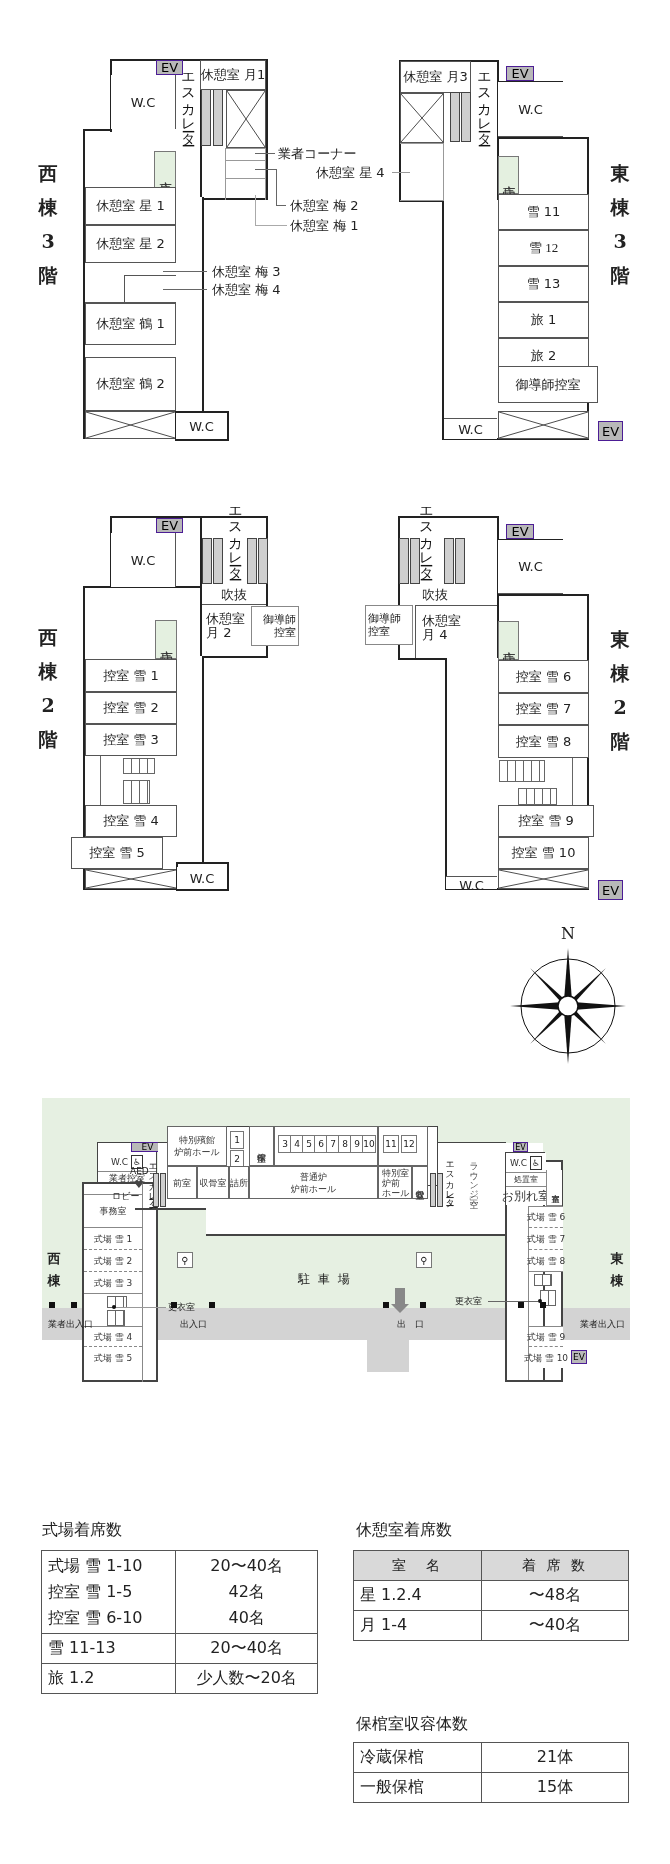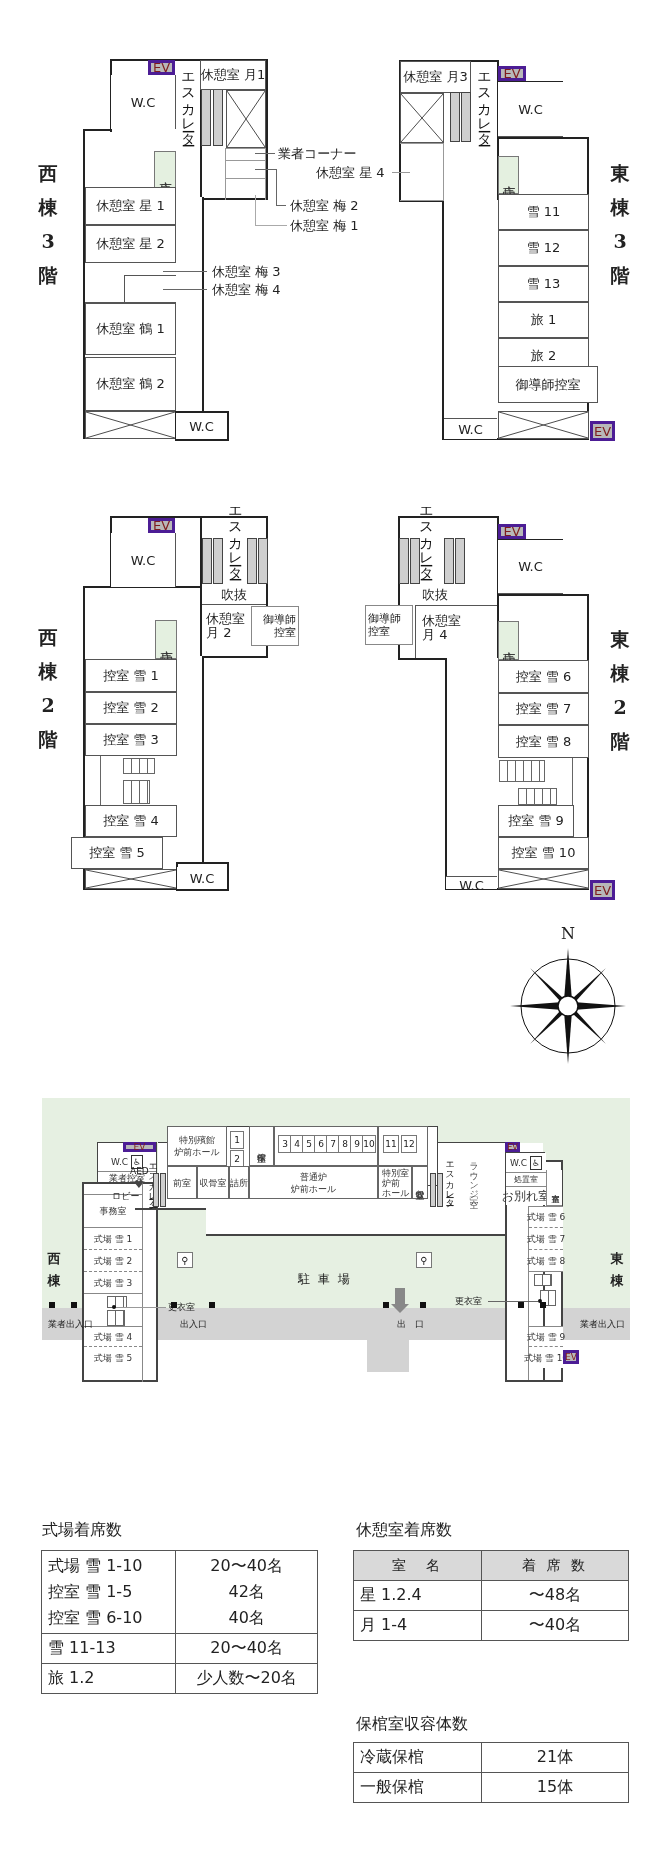--- a/index.html
+++ b/index.html
@@ -1,21 +1,21 @@
 <!DOCTYPE html>
 <html><head>
 <meta charset="utf-8">
 <style>
   * { box-sizing: border-box; margin: 0; padding: 0; }
   body { width: 670px; height: 1864px; background: #fff; font-family: "DejaVu Sans", "Liberation Sans", sans-serif; color: #222; position: relative; overflow: hidden; }
   .abs { position: absolute; }
   .wall { position: absolute; border: 2px solid #222; background: #fff; }
   .room { position: absolute; border: 1px solid #555; background: #fff; display: flex; align-items: center; justify-content: center; font-size: 13px; color: #222; white-space: nowrap; }
   .thin { border-color: #888; }
-  .ev { position: absolute; background: #b8b8b8; border: 3px solid #4c1d95; font-size: 13px; display: flex; align-items: center; justify-content: center; color: #7f1d1d; }
+  .ev { position: absolute; background: #b8b8b8; border: 1px solid #4c1d95; font-size: 13px; display: flex; align-items: center; justify-content: center; color: #000000; margin-left: 8px; }
   .shop { position: absolute; background: #e4f0e0; border: 1px solid #777; font-size: 13px; writing-mode: vertical-rl; display: flex; align-items: center; justify-content: center; color: #333; }
   .esc-bar { position: absolute; background: #cfcfcf; border: 1px solid #444; width: 10px; }
   .vtext { position: absolute; writing-mode: vertical-rl; font-size: 14px; color: #111; letter-spacing: -1px; }
   .floor-label { position: absolute; font-family: "DejaVu Serif", "Liberation Serif", serif; font-weight: bold; font-size: 19px; width: 24px; text-align: center; line-height: 34px; color: #222; }
   .callout { position: absolute; font-size: 13px; white-space: nowrap; color: #222; }
   .line { position: absolute; background: #666; }
   .xbox { position: absolute; border: 1px solid #555; background: #fff; overflow: hidden; }
   .xbox svg { width: 100%; height: 100%; display: block; }
   .stairs { position: absolute; border: 1px solid #666; background: repeating-linear-gradient(90deg, #fff 0 7px, #666 7px 8px); }
   
@@ -58,21 +58,21 @@
     </div>
   <div class="abs" style="left:225px;top:148px;width:41px;height:12px;border:1px solid #999;border-bottom:none;"></div>
   <div class="abs" style="left:225px;top:160px;width:41px;height:18px;border:1px solid #999;border-bottom:none;"></div>
   <div class="abs" style="left:225px;top:178px;width:41px;height:22px;border:1px solid #999;border-bottom:none;"></div>
 
   <div class="shop" style="left:154px;top:151px;width:22px;height:40px;">売店</div>
   <div class="room" style="left:85px;top:187px;width:91px;height:38px;">休憩室 星 1</div>
   <div class="room" style="left:85px;top:225px;width:91px;height:38px;">休憩室 星 2</div>
   <div class="abs" style="left:85px;top:263px;width:91px;height:40px;border-bottom:1px solid #555;"></div>
   <div class="abs" style="left:124px;top:275px;width:52px;height:28px;border-left:1px solid #555;border-top:1px solid #555;"></div>
-  <div class="room" style="left:85px;top:303px;width:91px;height:52px;">休憩室 鶴 1</div>
+  <div class="room" style="left:85px;top:303px;width:91px;height:42px;">休憩室 鶴 1</div>
   <div class="room" style="left:85px;top:357px;width:91px;height:54px;">休憩室 鶴 2</div>
   <div class="xbox" style="left:85px;top:411px;width:91px;height:28px;">
       <svg viewBox="0 0 91 28" preserveAspectRatio="none">
         <line x1="0" y1="0" x2="91" y2="28" stroke="#444"></line>
         <line x1="91" y1="0" x2="0" y2="28" stroke="#444"></line>
       </svg>
     </div>
   <div class="wall" style="left:175px;top:411px;width:54px;height:30px;"></div>
   <div class="room" style="left:176px;top:413px;width:51px;height:26px;border:none;">W.C</div>
 
@@ -116,21 +116,21 @@
   <div class="esc-bar" style="left:461px;top:92px;height:50px;"></div>
   <div class="vtext" style="left:476px;top:64px;">エスカレーター</div>
   <div class="ev" style="left:498px;top:66px;width:28px;height:15px;">EV</div>
   <div class="room" style="left:498px;top:82px;width:65px;height:55px;border:none;border-bottom:1px solid #555;">W.C</div>
 
   <div class="line" style="left:392px;top:172px;width:18px;height:1px;background:#999;"></div>
   <div class="callout" style="left:316px;top:164px;">休憩室 星 4</div>
 
   <div class="shop" style="left:498px;top:156px;width:21px;height:38px;">売店</div>
   <div class="room" style="left:498px;top:194px;width:91px;height:36px;">雪 11</div>
-  <div class="room" style="left:498px;top:230px;width:91px;height:36px;">雪 12</div>
+  <div class="room" style="left:498px;top:230px;width:91px;height:36px;font-family:Liberation Serif, serif;">雪 12</div>
   <div class="room" style="left:498px;top:266px;width:91px;height:36px;">雪 13</div>
   <div class="room" style="left:498px;top:302px;width:91px;height:36px;">旅 1</div>
   <div class="room" style="left:498px;top:338px;width:91px;height:36px;">旅 2</div>
   <div class="room" style="left:498px;top:366px;width:100px;height:37px;">御導師控室</div>
   <div class="xbox" style="left:498px;top:411px;width:91px;height:28px;">
       <svg viewBox="0 0 91 28" preserveAspectRatio="none">
         <line x1="0" y1="0" x2="91" y2="28" stroke="#444"></line>
         <line x1="91" y1="0" x2="0" y2="28" stroke="#444"></line>
       </svg>
     </div>
@@ -217,21 +217,21 @@
   <div class="ev" style="left:498px;top:524px;width:28px;height:15px;">EV</div>
   <div class="room" style="left:498px;top:540px;width:65px;height:54px;border:none;border-bottom:1px solid #555;">W.C</div>
 
   <div class="shop" style="left:498px;top:621px;width:21px;height:39px;">売店</div>
   <div class="room" style="left:498px;top:660px;width:91px;height:33px;">控室 雪 6</div>
   <div class="room" style="left:498px;top:693px;width:91px;height:32px;">控室 雪 7</div>
   <div class="room" style="left:498px;top:725px;width:91px;height:33px;">控室 雪 8</div>
   <div class="stairs" style="left:499px;top:760px;width:46px;height:22px;"></div>
   <div class="stairs" style="left:518px;top:788px;width:39px;height:17px;"></div>
   <div class="abs" style="left:572px;top:758px;width:16px;height:47px;border-left:1px solid #666;"></div>
-  <div class="room" style="left:498px;top:805px;width:76px;height:32px;">控室 雪 9</div>
+  <div class="room" style="left:498px;top:805px;width:96px;height:32px;">控室 雪 9</div>
   <div class="room" style="left:498px;top:837px;width:91px;height:32px;">控室 雪 10</div>
   <div class="xbox" style="left:498px;top:869px;width:91px;height:20px;">
       <svg viewBox="0 0 91 20" preserveAspectRatio="none">
         <line x1="0" y1="0" x2="91" y2="20" stroke="#444"></line>
         <line x1="91" y1="0" x2="0" y2="20" stroke="#444"></line>
       </svg>
     </div>
   <div class="room" style="left:446px;top:876px;width:51px;height:13px;border:none;border-top:1px solid #555;padding-top:4px;">W.C</div>
   <div class="ev" style="left:590px;top:880px;width:25px;height:20px;">EV</div>
 

